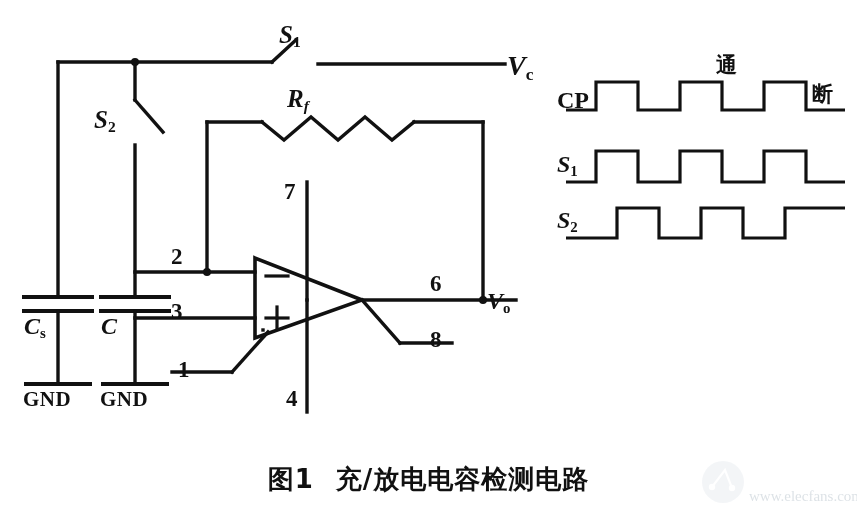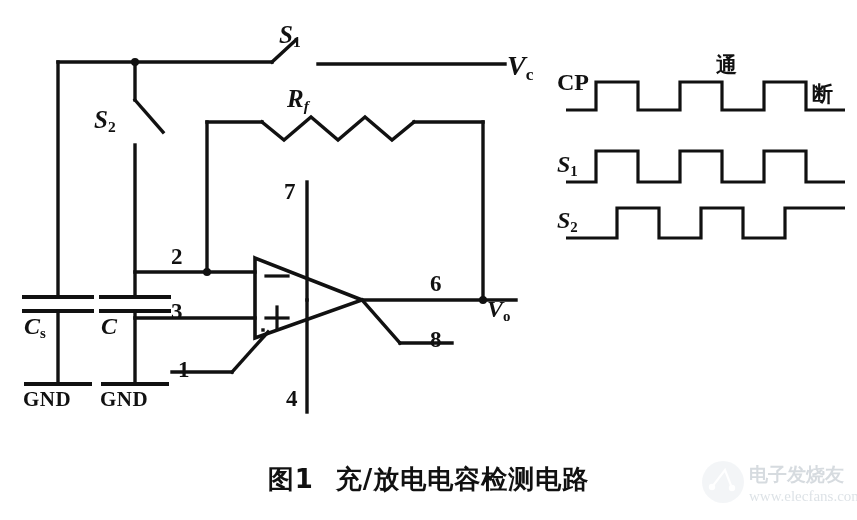--- a/index.html
+++ b/index.html
@@ -228,25 +228,25 @@
   <div class="lbl gnd-text" style="left:100px; top:389px;">GND</div>
 
   <div class="lbl pin-num" style="left:171px; top:245px;">2</div>
   <div class="lbl pin-num" style="left:171px; top:300px;">3</div>
   <div class="lbl pin-num" style="left:284px; top:180px;">7</div>
   <div class="lbl pin-num" style="left:286px; top:387px;">4</div>
   <div class="lbl pin-num" style="left:430px; top:272px;">6</div>
   <div class="lbl pin-num" style="left:430px; top:328px;">8</div>
   <div class="lbl pin-num" style="left:178px; top:358px;">1</div>
 
-  <div class="lbl lbl-italic" style="left:487px; top:297px; font-size:24px;">
+  <div class="lbl lbl-italic" style="left:487px; top:289px; font-size:24px;">
     <span>V</span><span class="sub">o</span>
   </div>
 
-  <div class="lbl wf-label" style="left:557px; top:70px;">
+  <div class="lbl wf-label" style="left:557px; top:88px;">
     <span>CP</span><span class="sub"></span>
   </div>
 
   <div class="lbl lbl-italic wf-label" style="left:557px; top:152px;">
     <span>S</span><span class="sub">1</span>
   </div>
 
   <div class="lbl lbl-italic wf-label" style="left:557px; top:208px;">
     <span>S</span><span class="sub">2</span>
   </div>
@@ -258,17 +258,16 @@
     <span class="cap-num">图1</span><span>充/放电电容检测电路</span>
   </div>
 
   <div id="watermark">
     <svg class="wm-logo" viewBox="0 0 44 44">
       <circle cx="22" cy="22" r="21" fill="#d8dfe6"></circle>
       <circle cx="11" cy="27" r="3.2" fill="#ffffff"></circle>
       <circle cx="31" cy="28" r="3.2" fill="#ffffff"></circle>
       <path d="M 11 27 L 24 10 L 31 28" fill="none" stroke="#ffffff" stroke-width="2.2"></path>
     </svg>
-    <div class="wm-cn">电子发烧友</div>
     <div class="wm-url">www.elecfans.com</div>
   </div>
 
 </div>
 
 </body></html>

